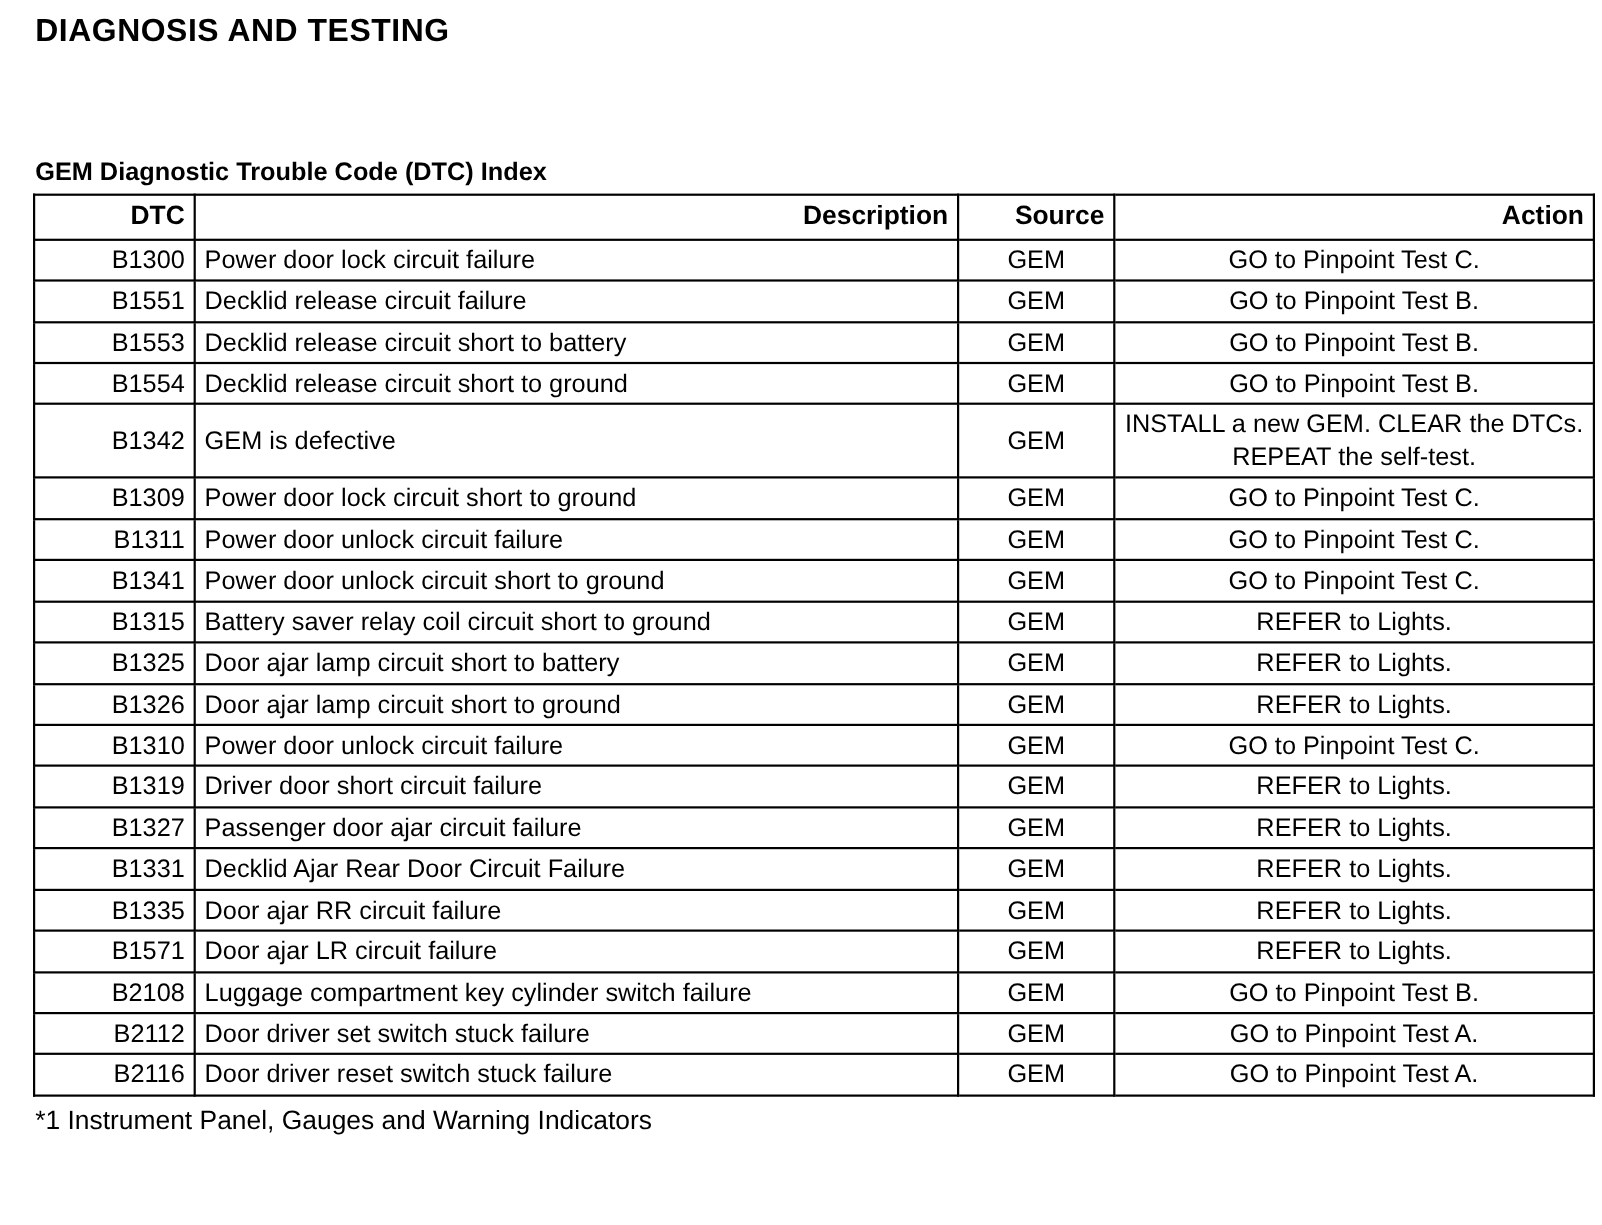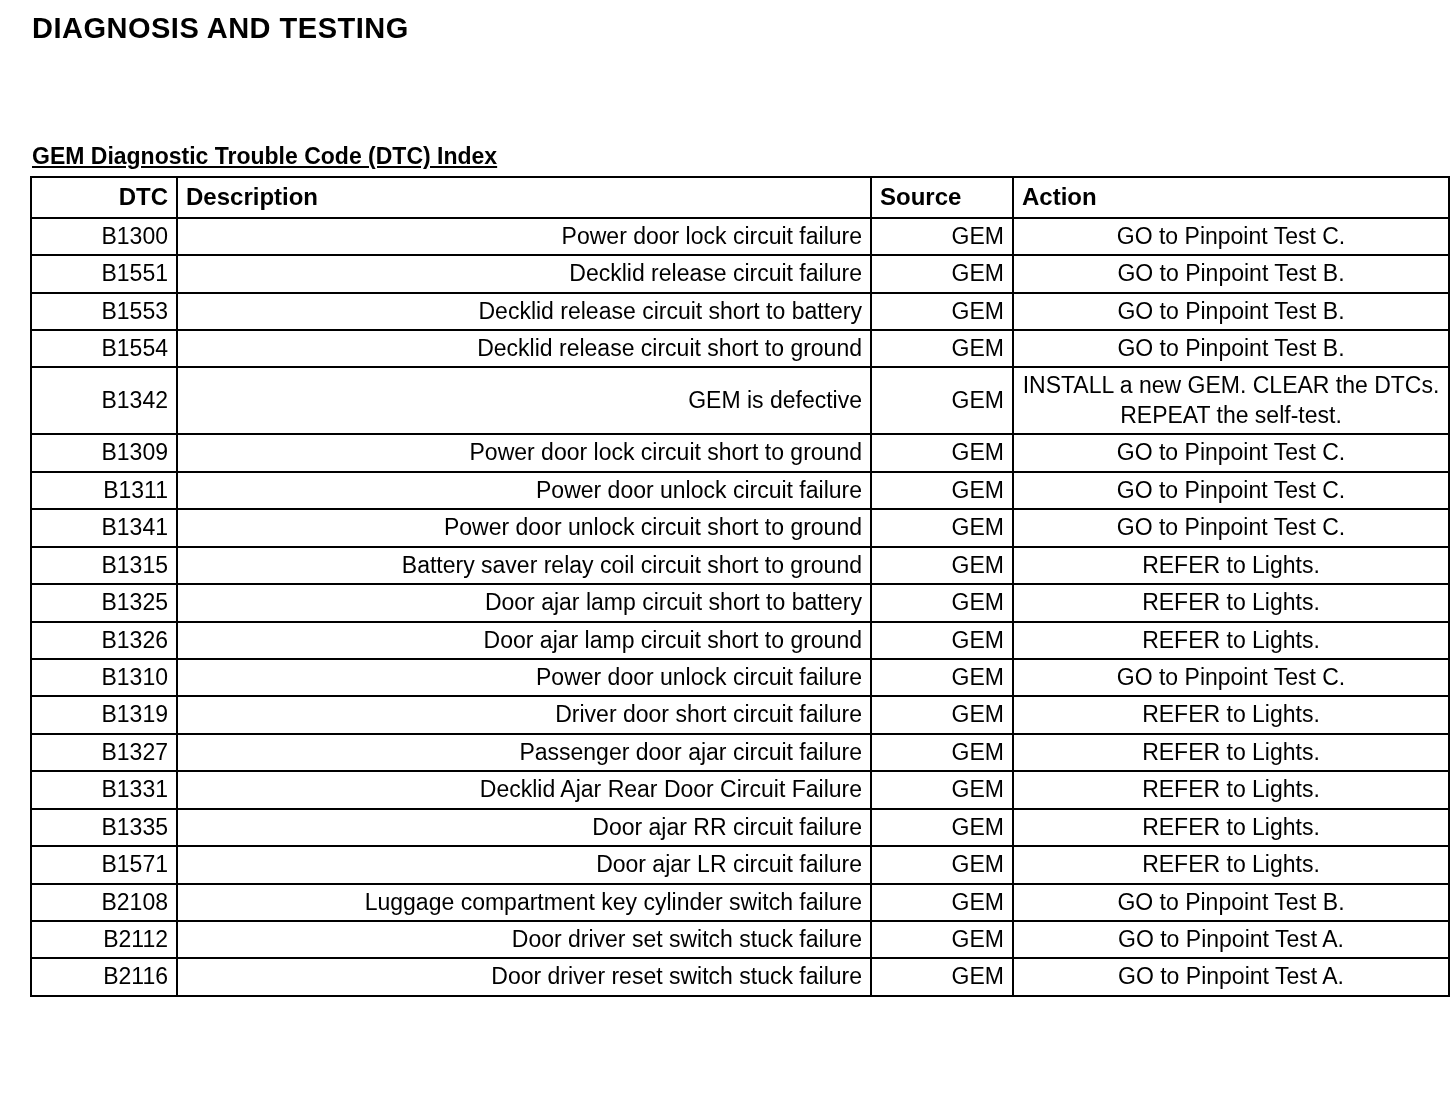--- a/index.html
+++ b/index.html
@@ -20,46 +20,45 @@
   .doc-title {
     font-size: 29px;
     font-weight: bold;
     letter-spacing: 0.5px;
     margin: 4px 0 0 2px;
   }
   .table-title {
     font-size: 23px;
     font-weight: bold;
     margin: 98px 0 6px 2px;
-    text-decoration: underline;
   }
   table.dtc-table {
     border-collapse: collapse;
     width: 1402px;
     table-layout: fixed;
   }
   table.dtc-table th,
   table.dtc-table td {
     border: 2px solid #000000;
     font-size: 23px;
     line-height: 1.28;
     padding: 3px 8px;
     vertical-align: middle;
     overflow: hidden;
     white-space: normal;
   }
   table.dtc-table th {
     font-weight: bold;
-    text-align: left;
+    text-align: right;
     font-size: 24px;
     padding: 4px 8px;
   }
   .col-dtc      { width: 128px; text-align: right; }
-  .col-description { width: 676px; text-align: right; }
-  .col-source   { width: 124px; text-align: right; }
+  .col-description { width: 676px; text-align: left; }
+  .col-source   { width: 124px; text-align: center; }
   .col-action   { width: 418px; text-align: center; }
   .footnote {
     font-size: 24px;
     margin: 8px 0 0 2px;
   }
 </style>
 </head>
 <body>
 
 <div class="page">
@@ -194,14 +193,15 @@
         </tr>
         <tr>
           <td class="col-dtc">B2116</td>
           <td class="col-description">Door driver reset switch stuck failure</td>
           <td class="col-source">GEM</td>
           <td class="col-action">GO to Pinpoint Test A.</td>
         </tr>
       </tbody>
   </table>
 
+  <div class="footnote">*1 Instrument Panel, Gauges and Warning Indicators</div>
 
 </div>
 
 </body></html>

